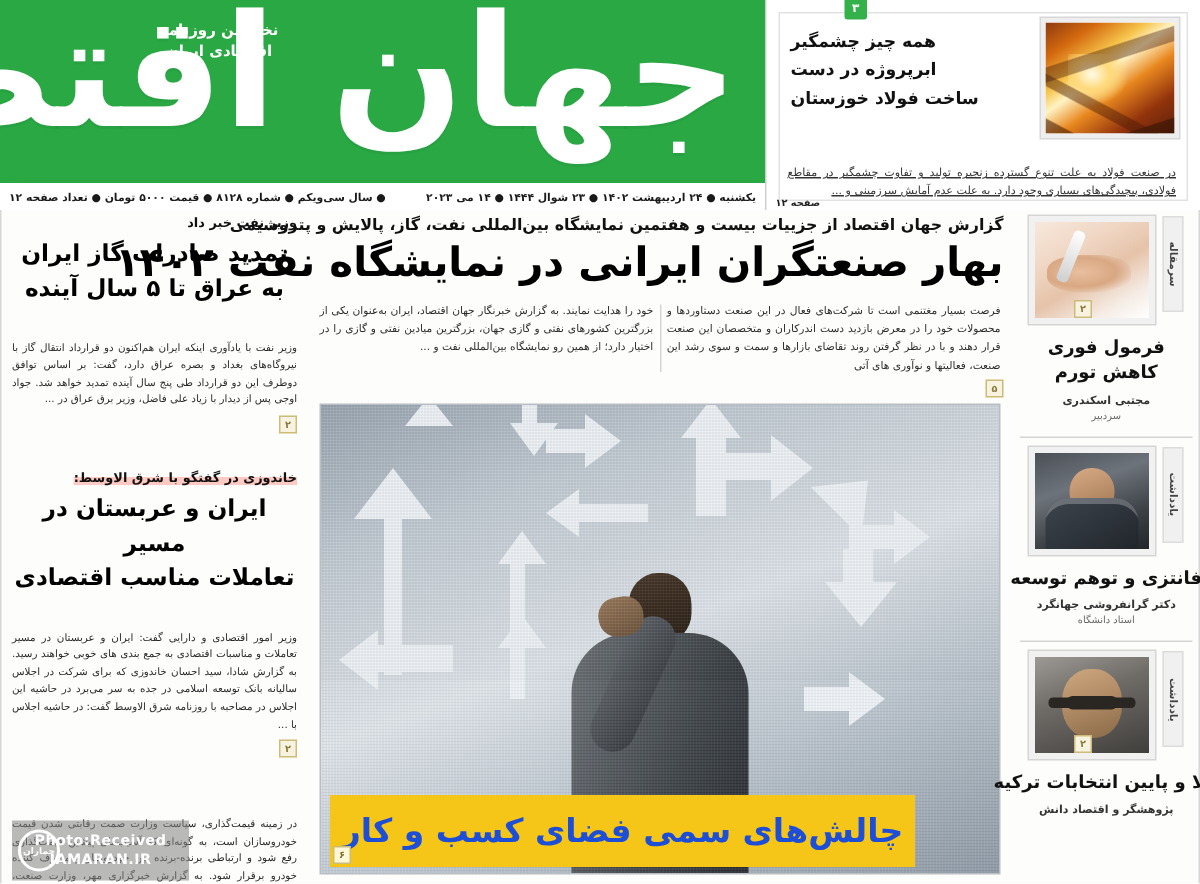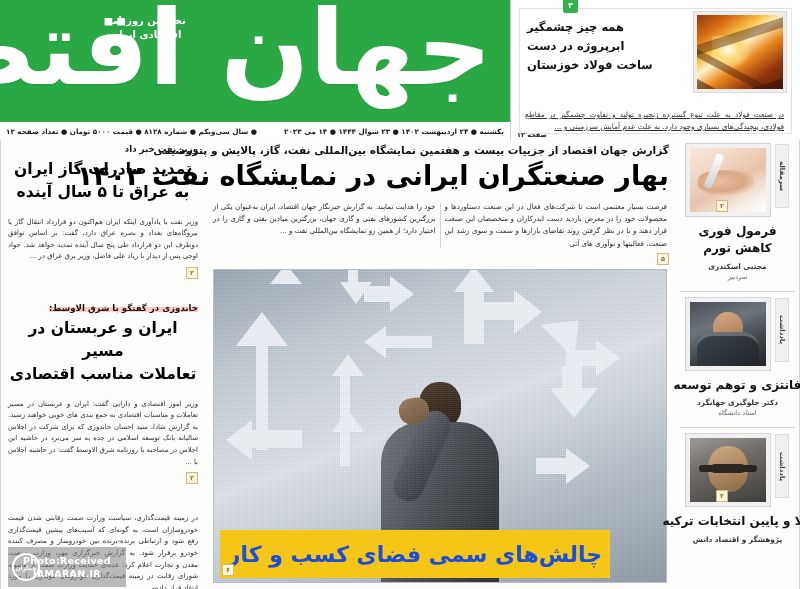--- a/index.html
+++ b/index.html
@@ -150,21 +150,21 @@
   .r-kicker.hl span {
     position: relative; z-index: 2;
     background: linear-gradient(to bottom, rgba(255,255,255,0) 40%, rgba(255,160,150,.55) 41%, rgba(255,160,150,.55) 92%, rgba(255,255,255,0) 93%);
   }
   .r-head {
     font-size: 15.5px; font-weight: bold; color: #000;
     text-align: center; line-height: 1.5; letter-spacing: -0.2px;
   }
   .r-head.small { font-size: 14.5px; }
   .r-body {
-    margin-top: 12px;
+    margin-top: 22px;
     font-size: 6.9px; line-height: 1.68; color: #2a2a2a;
     text-align: justify; direction: rtl;
   }
   .pg-dot {
     width: 12px; height: 12px; margin-top: 4px;
     border: 1px solid #cdbb7a; background: #f7f3e0;
     font-size: 6.5px; color: #8a7a3a; font-weight: bold;
     display: flex; align-items: center; justify-content: center;
   }
   .divider { height: 1px; background: #d0d0d0; margin: 6px 0 7px 0; }
@@ -531,21 +531,21 @@
       <div class="l-art">
         <div class="l-tagwrap">
           <div class="l-tag">یادداشت</div>
           <div class="l-thumb man1">
             <div class="l-badge">۲</div>
           </div>
         </div>
         <div class="l-head two">
           <div>فانتزی و توهم توسعه</div>
         </div>
-        <div class="l-author">دکتر جلوگیری جهانگرد</div>
+        <div class="l-author">دکتر گرانفروشی جهانگرد</div>
         <div class="l-role">استاد دانشگاه</div>
       </div>
 
       <div class="l-div"></div>
 
       <div class="l-art">
         <div class="l-tagwrap">
           <div class="l-tag">یادداشت</div>
           <div class="l-thumb man2">
             <div class="l-badge">۲</div>

